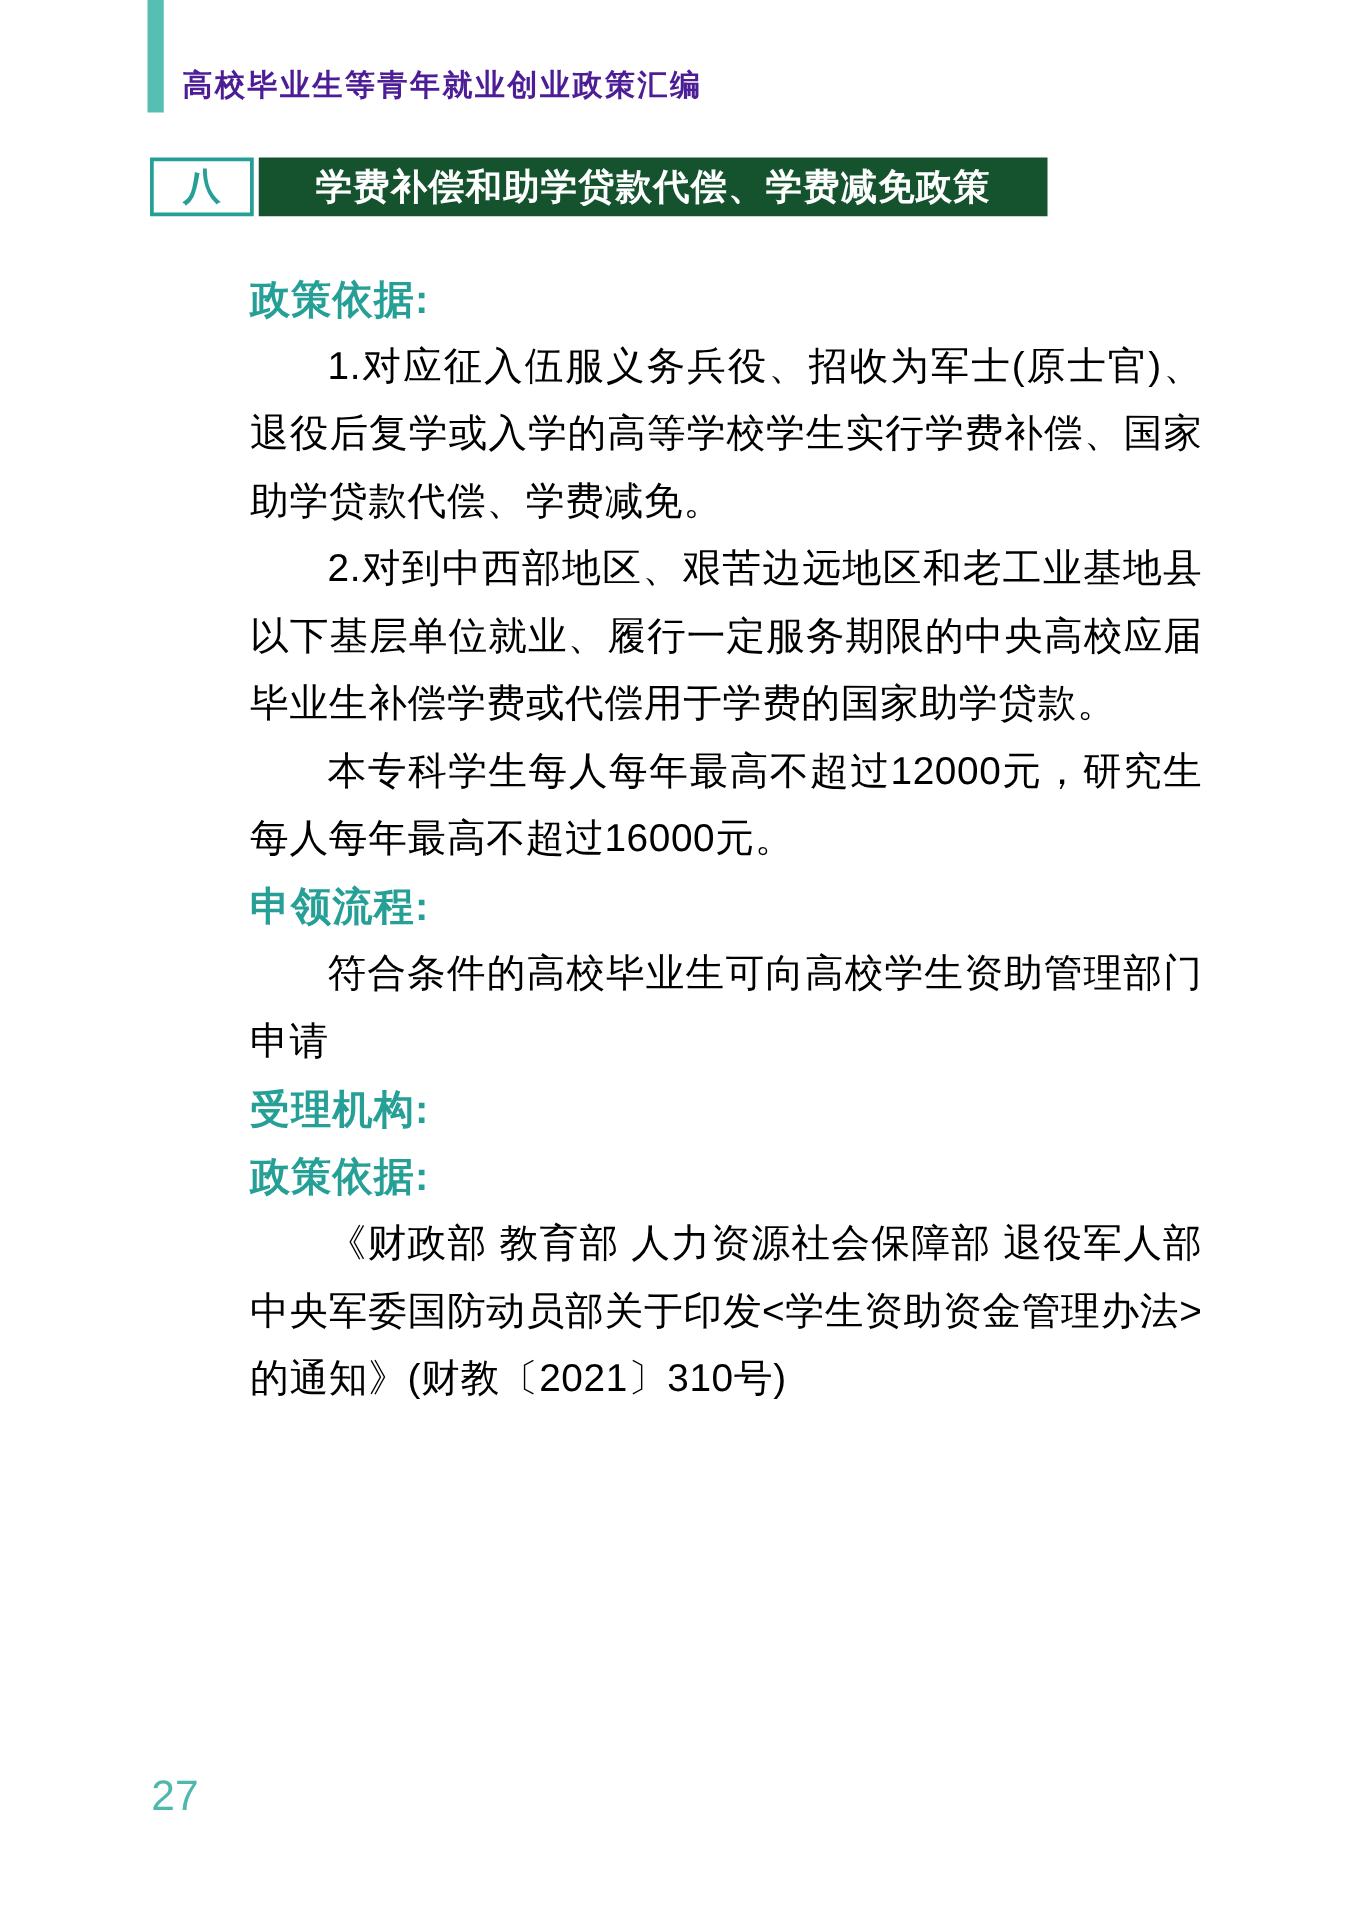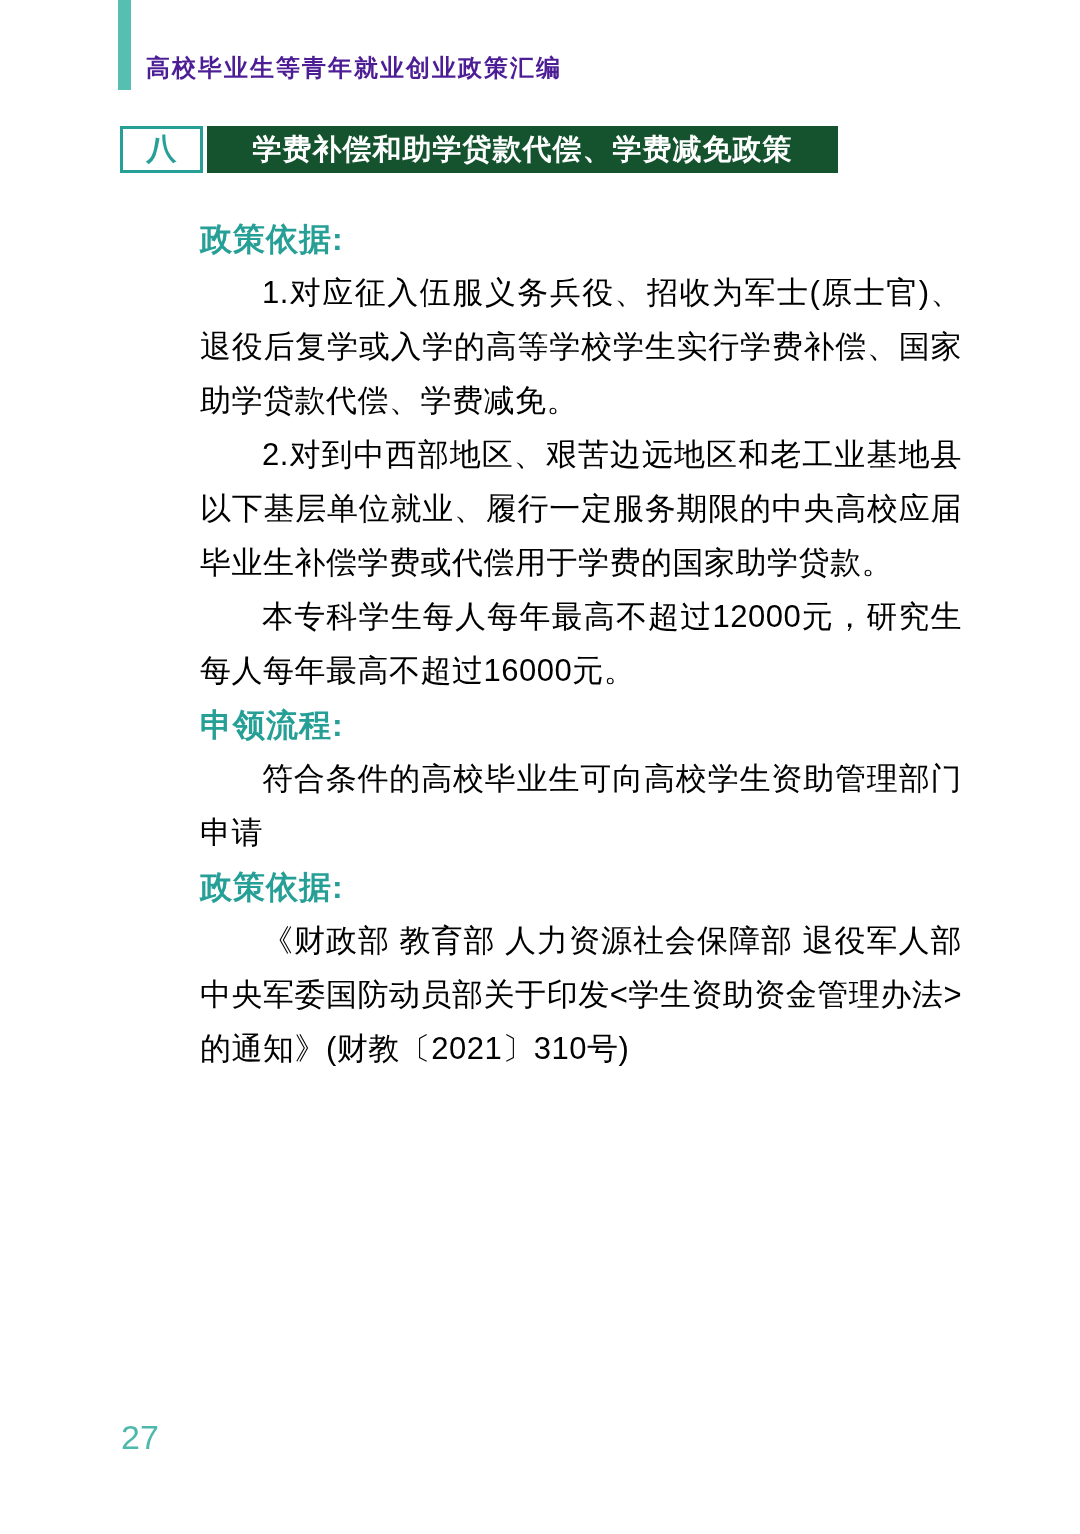--- a/index.html
+++ b/index.html
@@ -113,19 +113,20 @@
 
   <h2>政策依据:</h2>
   <p>1.对应征入伍服义务兵役、招收为军士(原士官)、退役后复学或入学的高等学校学生实行学费补偿、国家助学贷款代偿、学费减免。</p>
   <p>2.对到中西部地区、艰苦边远地区和老工业基地县以下基层单位就业、履行一定服务期限的中央高校应届毕业生补偿学费或代偿用于学费的国家助学贷款。</p>
 
   <p>本专科学生每人每年最高不超过12000元，研究生每人每年最高不超过16000元。</p>
 
   <h2>申领流程:</h2>
   <p>符合条件的高校毕业生可向高校学生资助管理部门申请</p>
 
+  <h2>受理机构:</h2>
 
   <h2>政策依据:</h2>
   <p>《财政部 教育部 人力资源社会保障部 退役军人部 中央军委国防动员部关于印发&lt;学生资助资金管理办法&gt;的通知》(财教〔2021〕310号)</p>
 
 </div>
 
 <div class="page-number">27</div>
 
 </body></html>

